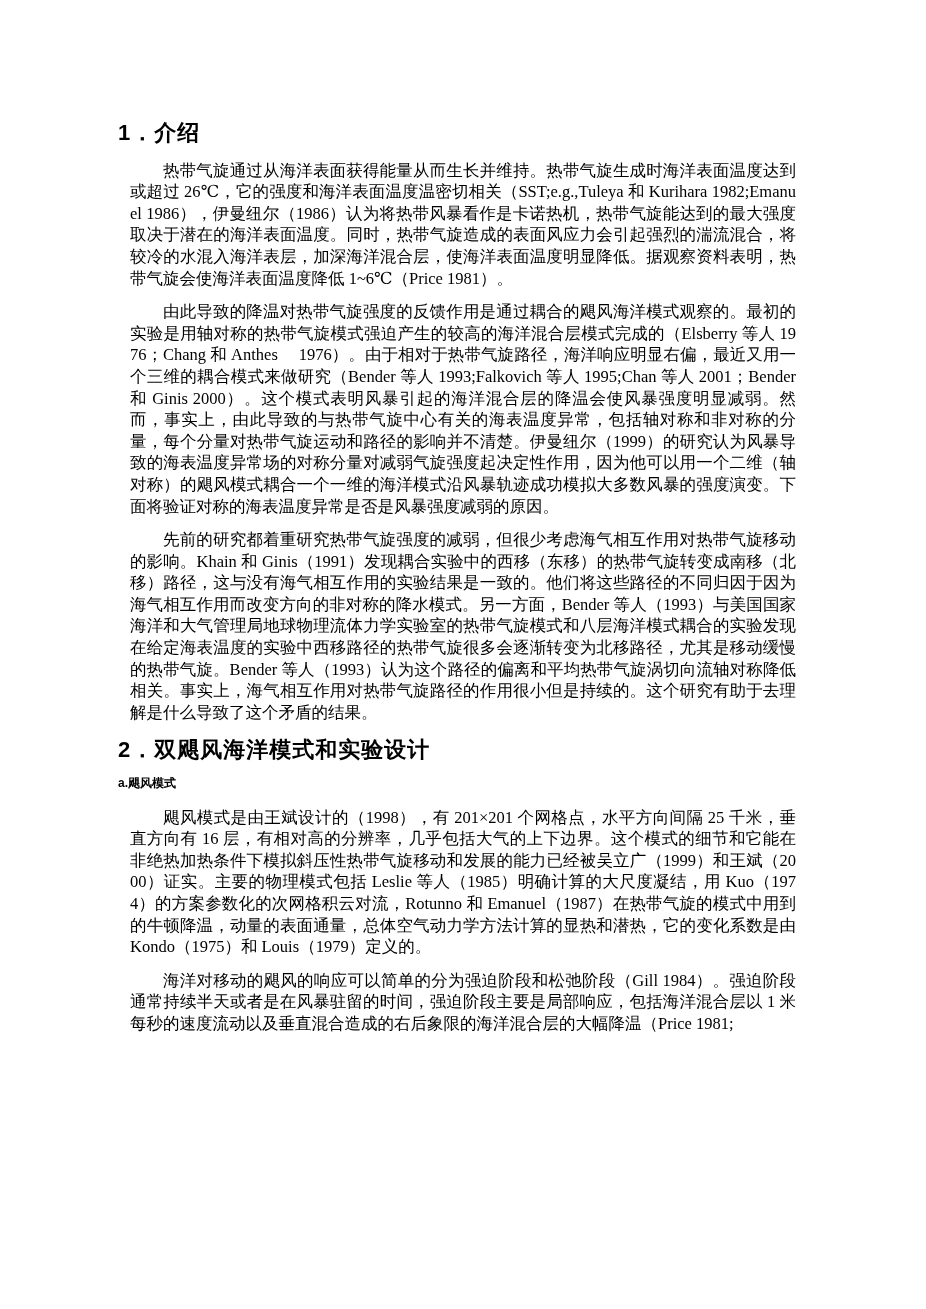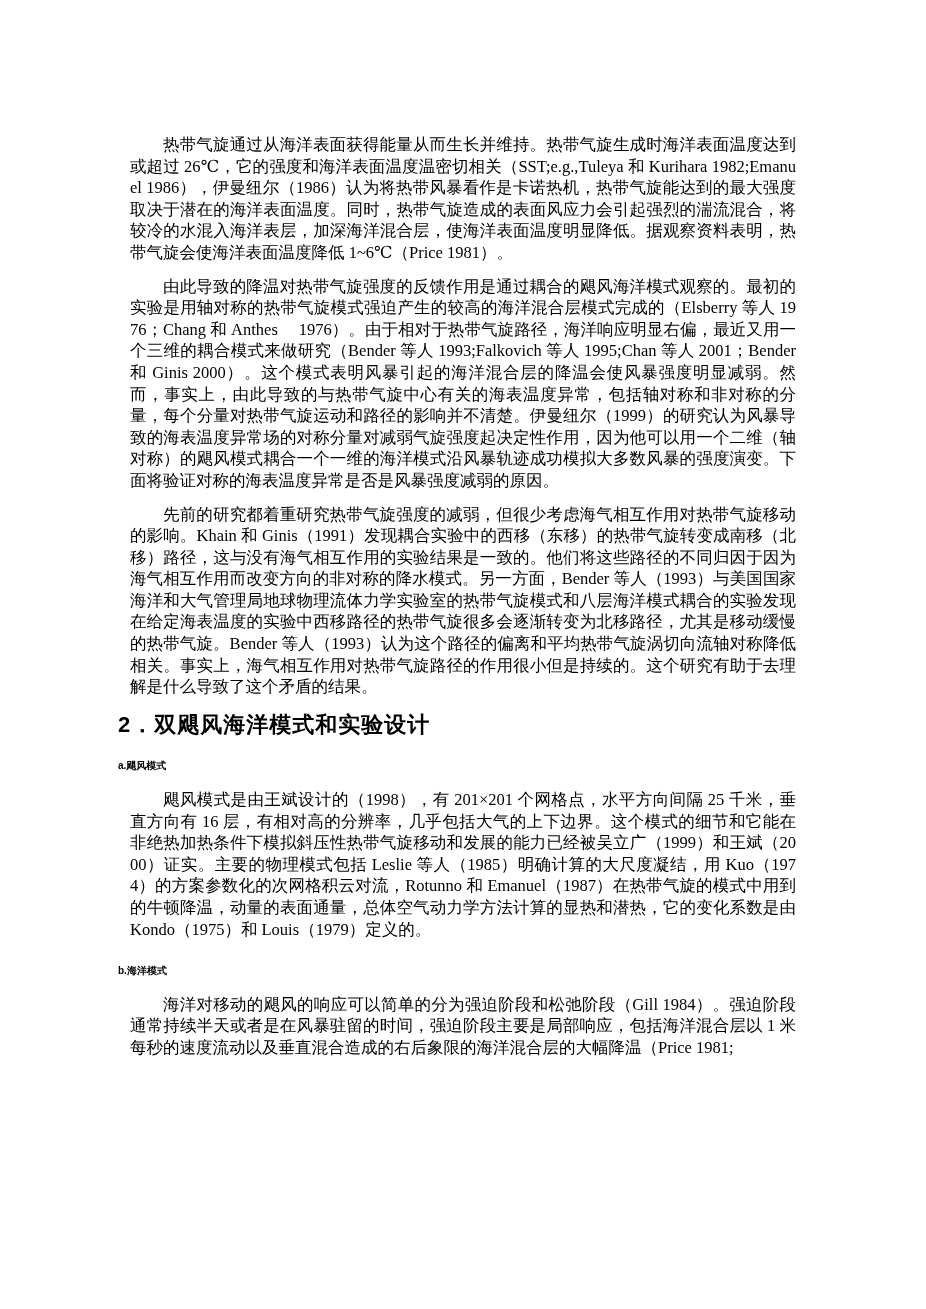--- a/index.html
+++ b/index.html
@@ -28,49 +28,49 @@
     font-weight: bold;
     margin: 0 0 16px 0;
     letter-spacing: 1px;
   }
   h1.section-heading.second {
     margin-top: 16px;
     margin-bottom: 12px;
   }
   .sub-label {
     font-family: "Liberation Sans", "DejaVu Sans", sans-serif;
-    font-size: 10px;
+    font-size: 12px;
     font-weight: bold;
-    margin: 20px 0 2px 0;
+    margin: 4px 0 2px 0;
   }
   p.body-para {
     margin: 12px;
     text-align: justify;
     text-indent: 2em;
     word-break: break-all;
   }
 </style>
 </head>
 <body>
 
 <div class="page">
   <div class="doc-body">
 
+    <h1 class="section-heading">1．介绍</h1>
 
     <p class="body-para">热带气旋通过从海洋表面获得能量从而生长并维持。热带气旋生成时海洋表面温度达到或超过 26℃，它的强度和海洋表面温度温密切相关（SST;e.g.,Tuleya 和 Kurihara 1982;Emanuel 1986），伊曼纽尔（1986）认为将热带风暴看作是卡诺热机，热带气旋能达到的最大强度取决于潜在的海洋表面温度。同时，热带气旋造成的表面风应力会引起强烈的湍流混合，将较冷的水混入海洋表层，加深海洋混合层，使海洋表面温度明显降低。据观察资料表明，热带气旋会使海洋表面温度降低 1~6℃（Price 1981）。</p>
 
     <p class="body-para">由此导致的降温对热带气旋强度的反馈作用是通过耦合的飓风海洋模式观察的。最初的实验是用轴对称的热带气旋模式强迫产生的较高的海洋混合层模式完成的（Elsberry 等人 1976；Chang 和 Anthes　 1976）。由于相对于热带气旋路径，海洋响应明显右偏，最近又用一个三维的耦合模式来做研究（Bender 等人 1993;Falkovich 等人 1995;Chan 等人 2001；Bender 和 Ginis 2000）。这个模式表明风暴引起的海洋混合层的降温会使风暴强度明显减弱。然而，事实上，由此导致的与热带气旋中心有关的海表温度异常，包括轴对称和非对称的分量，每个分量对热带气旋运动和路径的影响并不清楚。伊曼纽尔（1999）的研究认为风暴导致的海表温度异常场的对称分量对减弱气旋强度起决定性作用，因为他可以用一个二维（轴对称）的飓风模式耦合一个一维的海洋模式沿风暴轨迹成功模拟大多数风暴的强度演变。下面将验证对称的海表温度异常是否是风暴强度减弱的原因。</p>
 
     <p class="body-para">先前的研究都着重研究热带气旋强度的减弱，但很少考虑海气相互作用对热带气旋移动的影响。Khain 和 Ginis（1991）发现耦合实验中的西移（东移）的热带气旋转变成南移（北移）路径，这与没有海气相互作用的实验结果是一致的。他们将这些路径的不同归因于因为海气相互作用而改变方向的非对称的降水模式。另一方面，Bender 等人（1993）与美国国家海洋和大气管理局地球物理流体力学实验室的热带气旋模式和八层海洋模式耦合的实验发现在给定海表温度的实验中西移路径的热带气旋很多会逐渐转变为北移路径，尤其是移动缓慢的热带气旋。Bender 等人（1993）认为这个路径的偏离和平均热带气旋涡切向流轴对称降低相关。事实上，海气相互作用对热带气旋路径的作用很小但是持续的。这个研究有助于去理解是什么导致了这个矛盾的结果。</p>
 
 
     <h1 class="section-heading second">2．双飓风海洋模式和实验设计</h1>
 
     <div class="sub-label">a.飓风模式</div>
 
     <p class="body-para">飓风模式是由王斌设计的（1998），有 201×201 个网格点，水平方向间隔 25 千米，垂直方向有 16 层，有相对高的分辨率，几乎包括大气的上下边界。这个模式的细节和它能在非绝热加热条件下模拟斜压性热带气旋移动和发展的能力已经被吴立广（1999）和王斌（2000）证实。主要的物理模式包括 Leslie 等人（1985）明确计算的大尺度凝结，用 Kuo（1974）的方案参数化的次网格积云对流，Rotunno 和 Emanuel（1987）在热带气旋的模式中用到的牛顿降温，动量的表面通量，总体空气动力学方法计算的显热和潜热，它的变化系数是由 Kondo（1975）和 Louis（1979）定义的。</p>
 
-    <div class="sub-label">b.海洋模式</div>
 
     <p class="body-para">海洋对移动的飓风的响应可以简单的分为强迫阶段和松弛阶段（Gill 1984）。强迫阶段通常持续半天或者是在风暴驻留的时间，强迫阶段主要是局部响应，包括海洋混合层以 1 米每秒的速度流动以及垂直混合造成的右后象限的海洋混合层的大幅降温（Price 1981;</p>
 
   </div>
 </div>
 
 </body></html>

